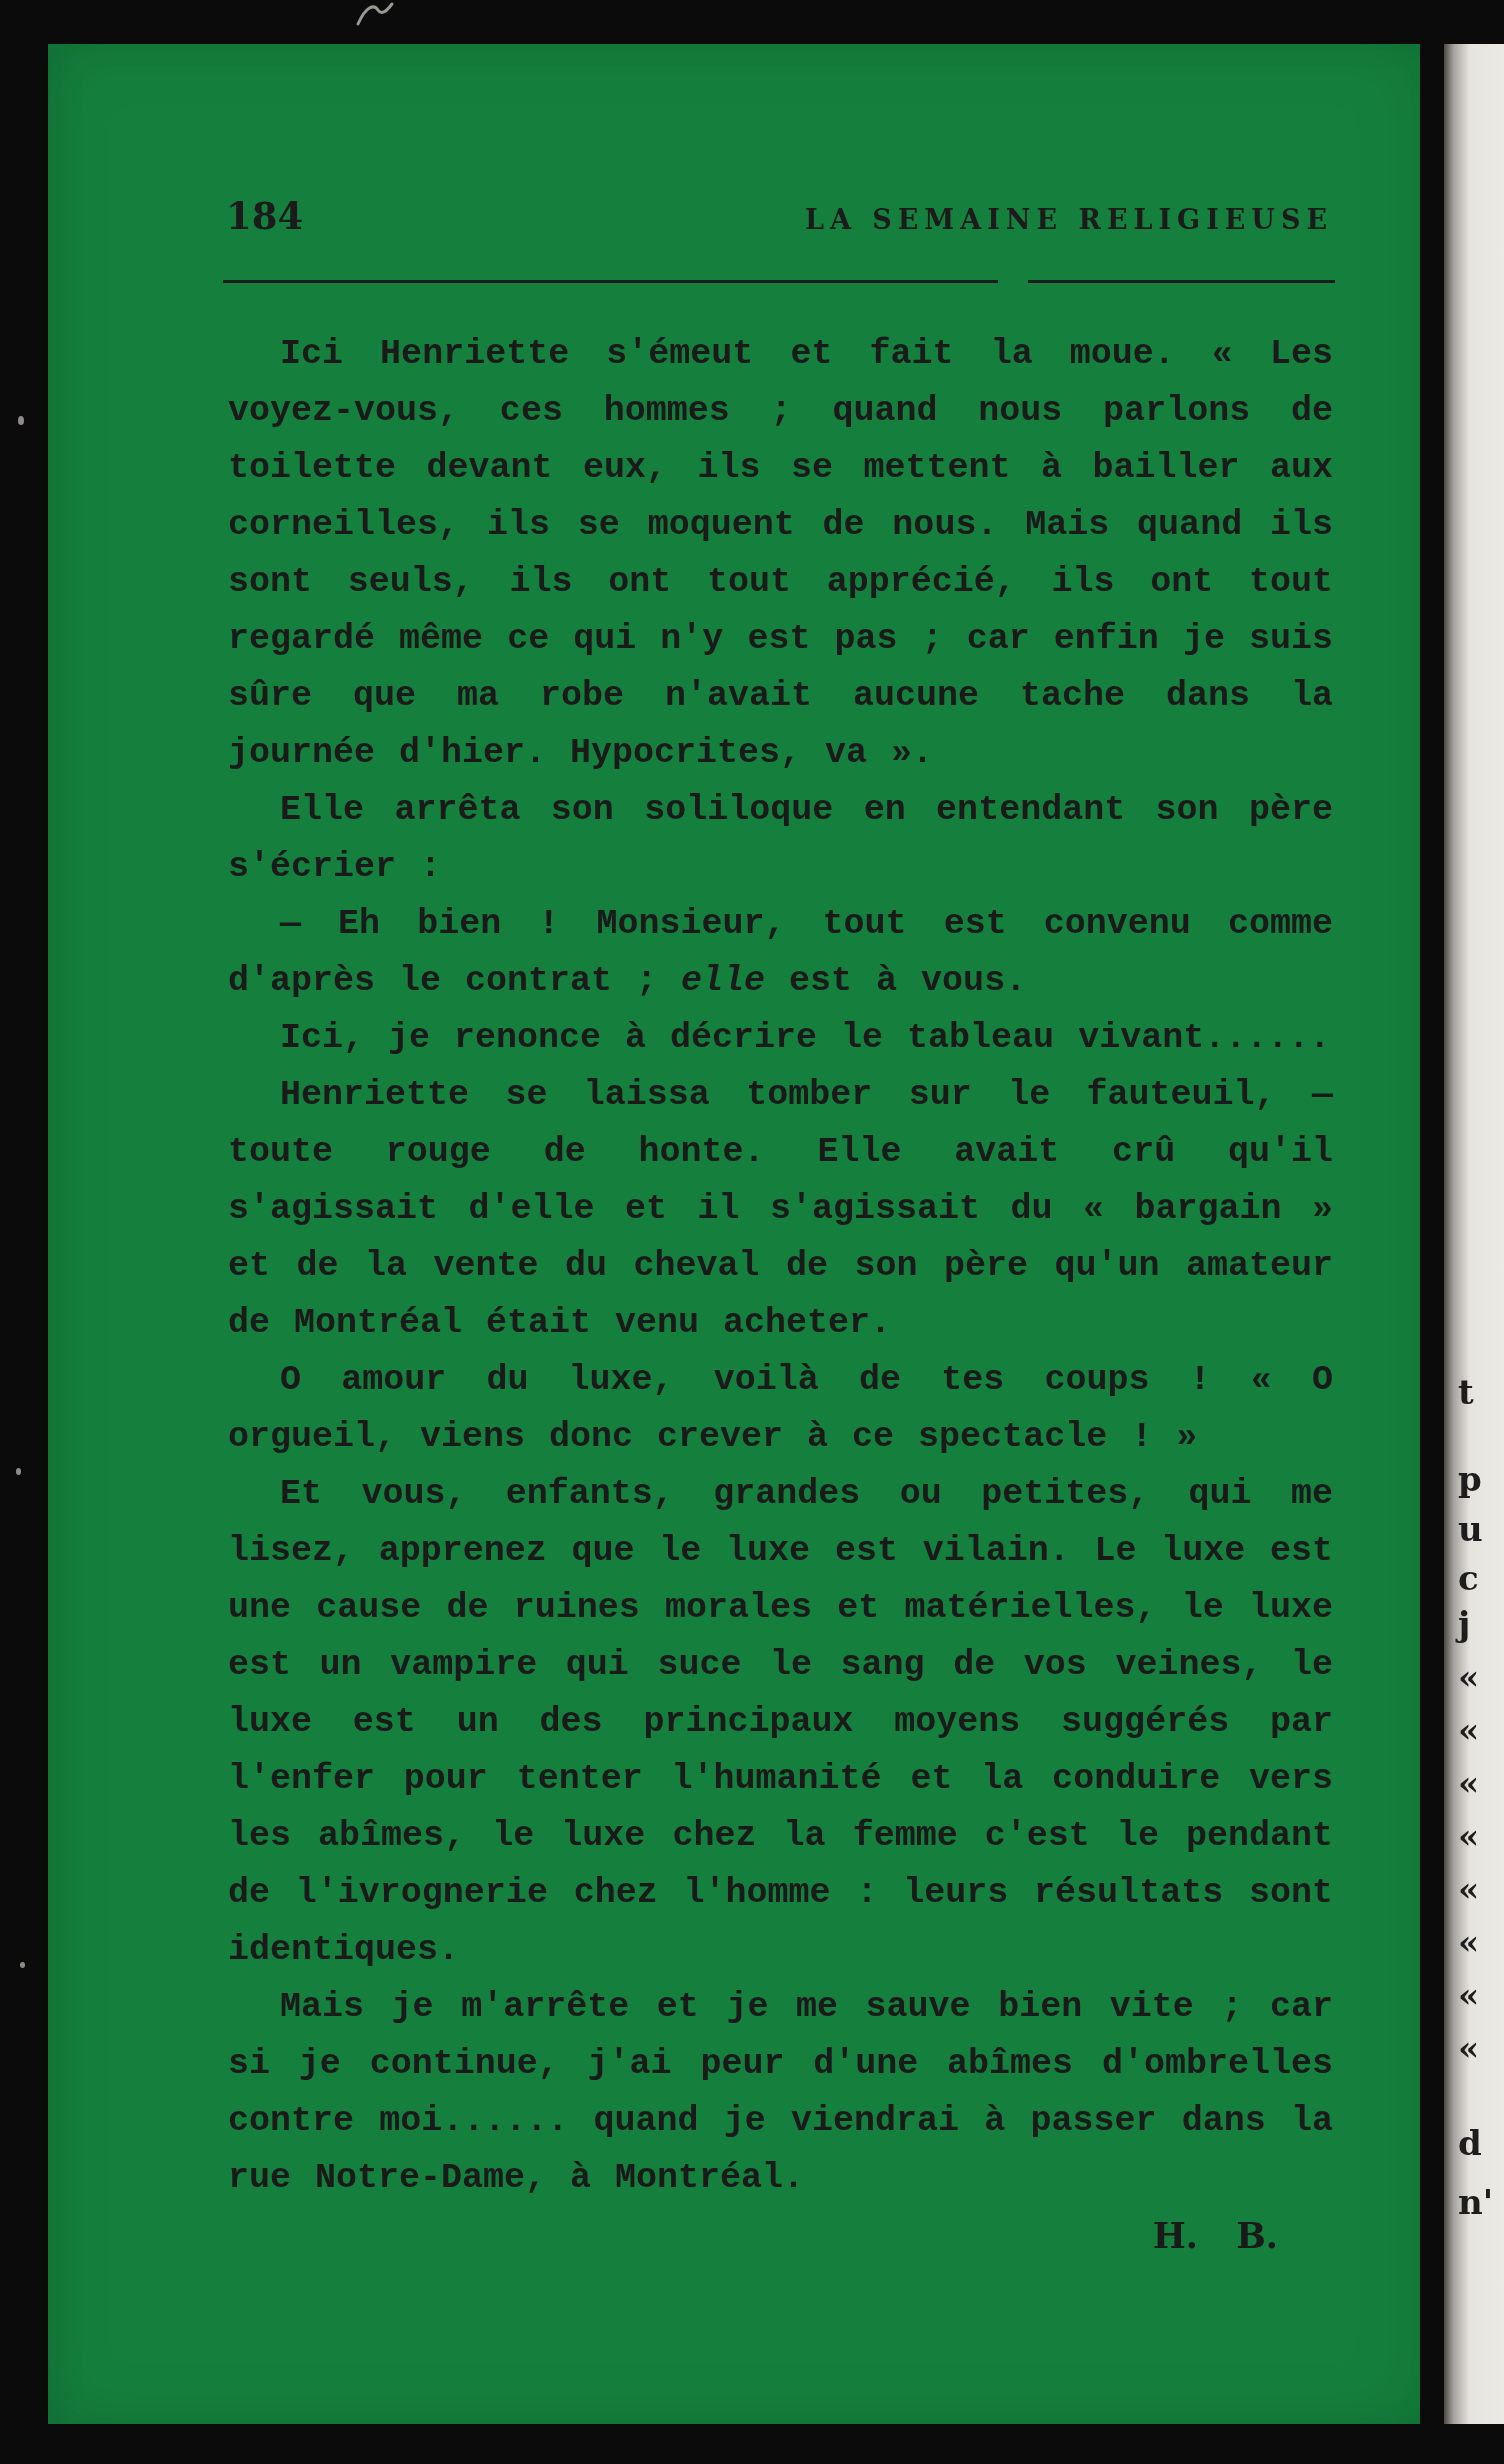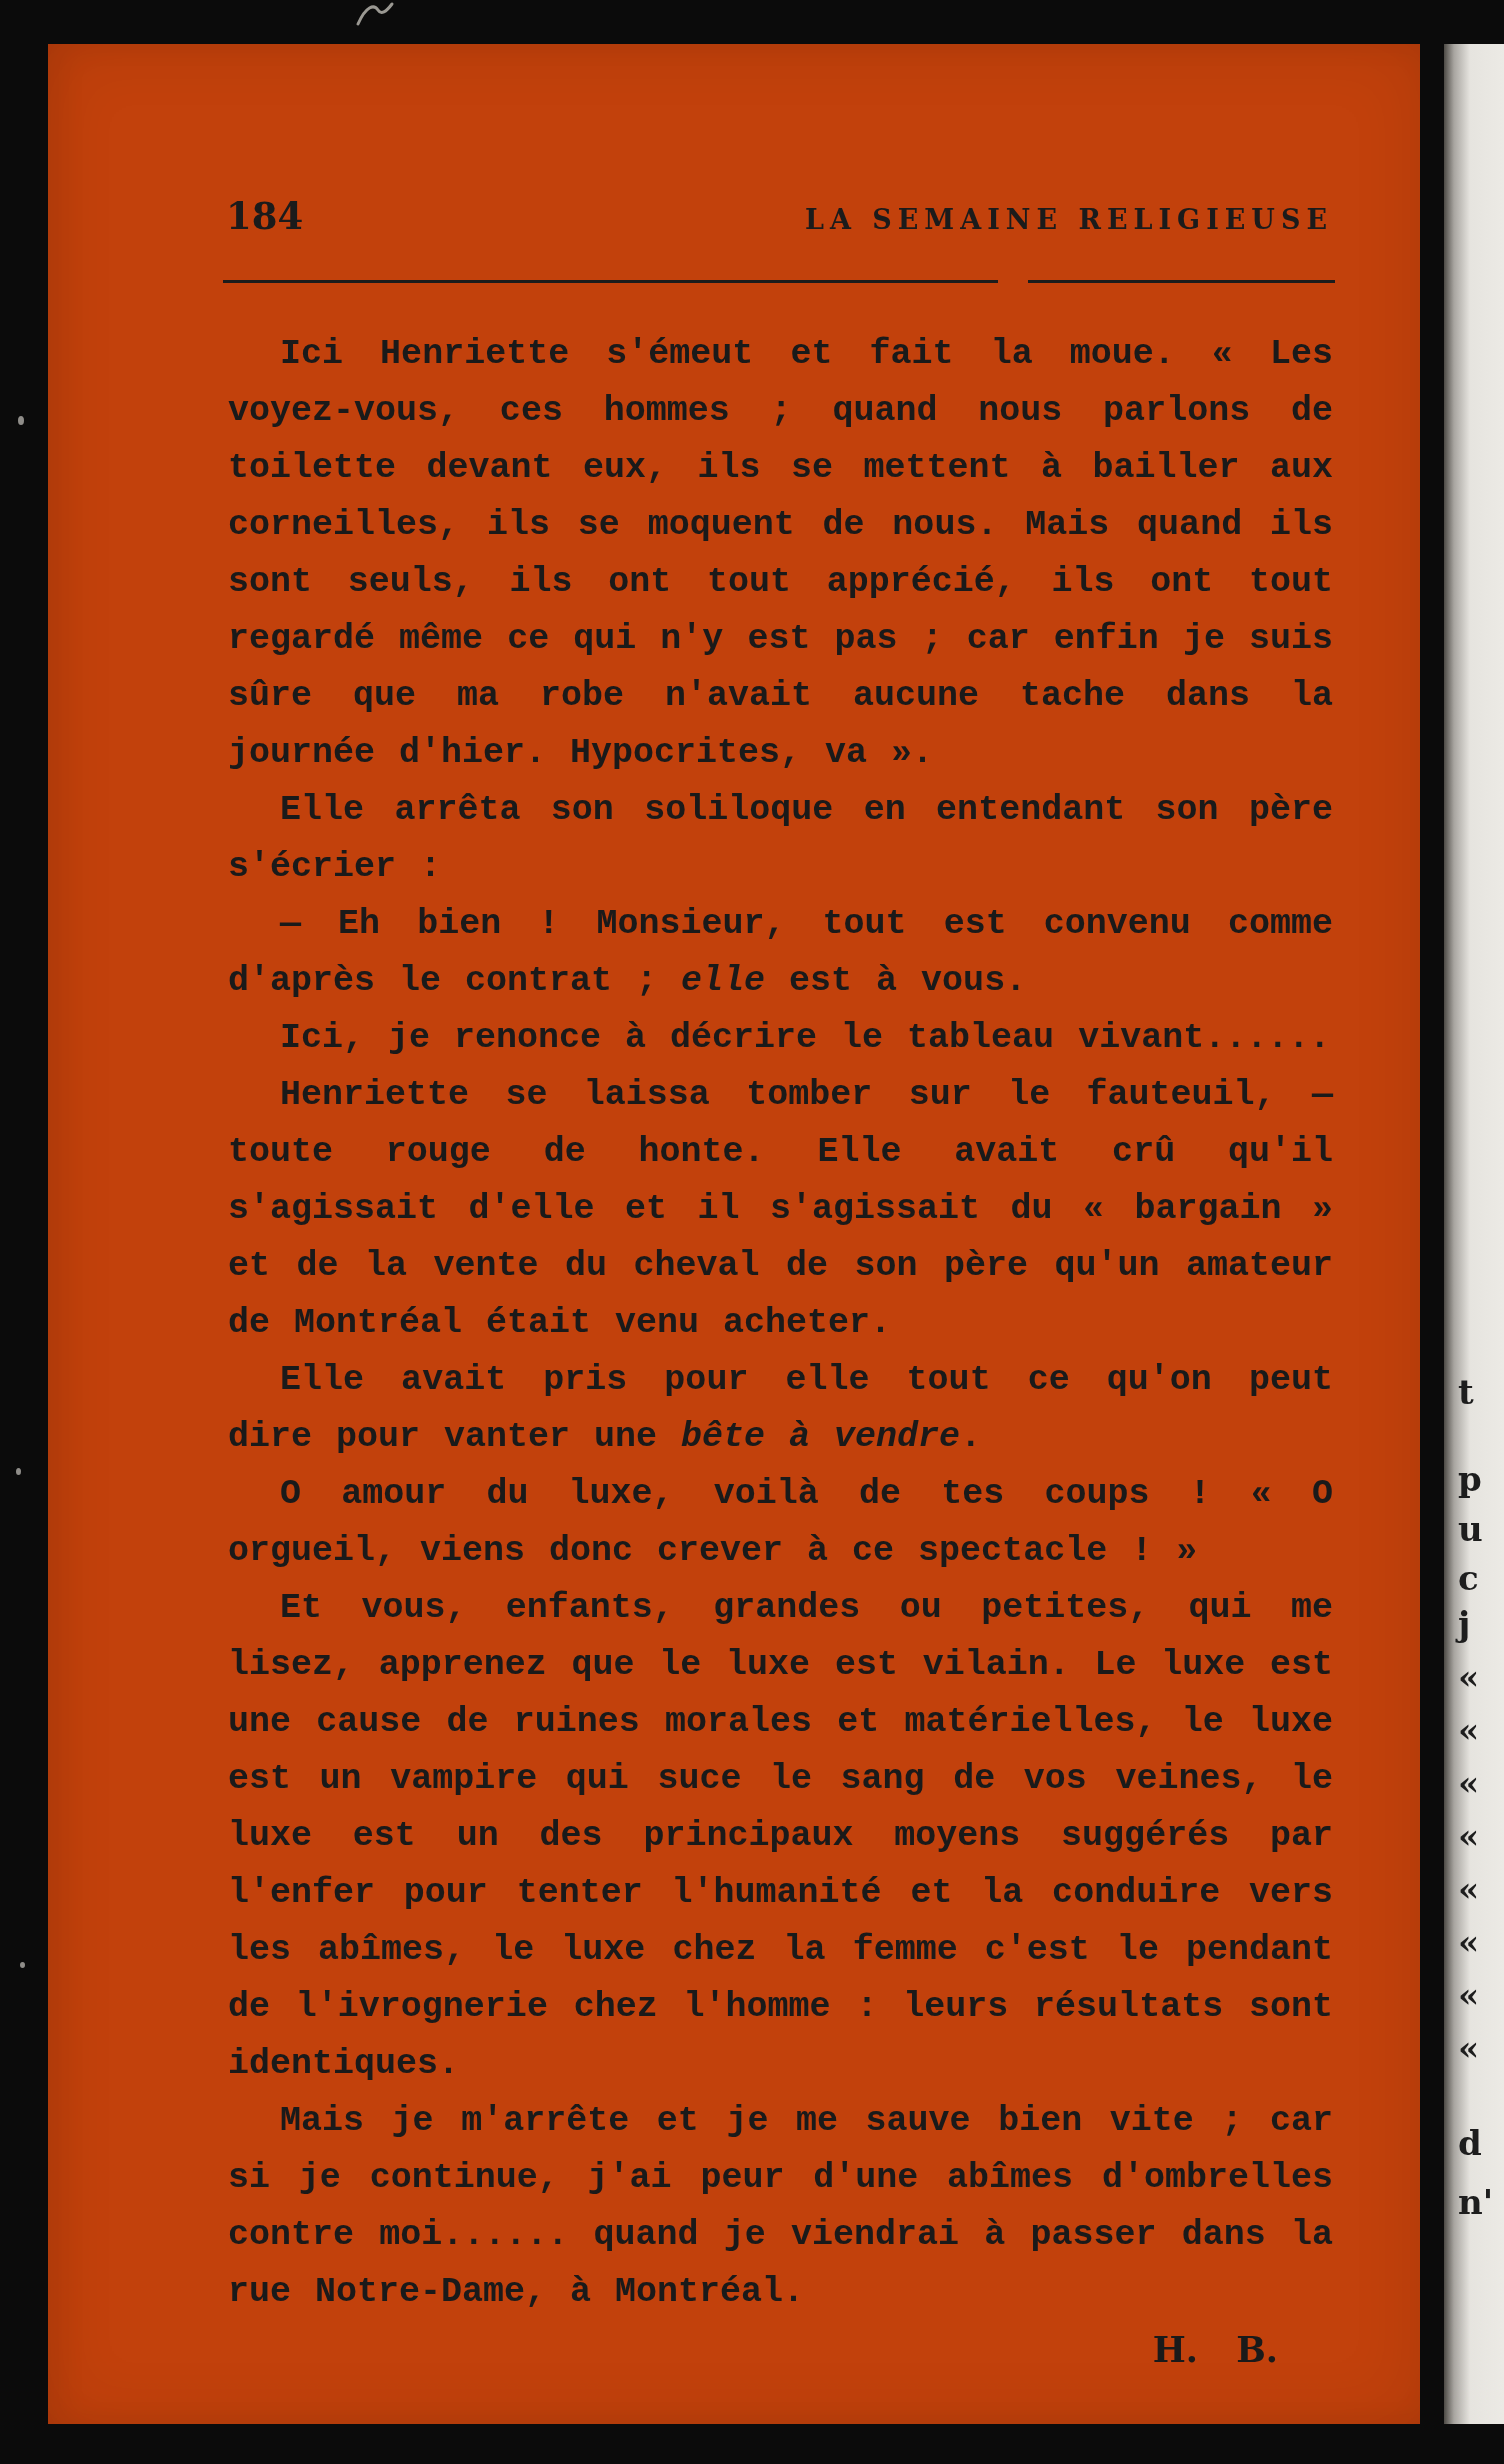--- a/index.html
+++ b/index.html
@@ -15,21 +15,21 @@
     overflow: hidden;
     font-family: "DejaVu Serif", serif;
   }
   
   .page {
     position: absolute;
     left: 48px;
     top: 44px;
     width: 1372px;
     height: 2380px;
-    background: #c2410c;
+    background: #15803d;
     box-shadow: inset 0 0 70px rgba(0,0,0,0.10), inset 12px 0 30px rgba(0,0,0,0.06);
   }
   .page-number {
     position: absolute;
     left: 178px;
     top: 150px;
     font-size: 37px;
     font-weight: 700;
     color: #1b1b1b;
   }
@@ -145,21 +145,20 @@
       <span class="rule-b"></span>
     </div>
 
     <div class="body">
       <div>
           <p class="para"><span>Ici Henriette s'émeut et fait la moue. « Les voyez-vous, ces hommes ; quand nous parlons de toilette devant eux, ils se mettent à bailler aux corneilles, ils se moquent de nous. Mais quand ils sont seuls, ils ont tout apprécié, ils ont tout regardé même ce qui n'y est pas ; car enfin je suis sûre que ma robe n'avait aucune tache dans la journée d'hier. Hypocrites, va ».</span></p>
           <p class="para"><span>Elle arrêta son soliloque en entendant son père s'écrier :</span></p>
           <p class="para"><span>— Eh bien ! Monsieur, tout est convenu comme d'après le contrat ; </span><span class="it">elle</span><span> est à vous.</span></p>
           <p class="para"><span>Ici, je renonce à décrire le tableau vivant......</span></p>
           <p class="para"><span>Henriette se laissa tomber sur le fauteuil, — toute rouge de honte. Elle avait crû qu'il s'agissait d'elle et il s'agissait du « bargain » et de la vente du cheval de son père qu'un amateur de Montréal était venu acheter.</span></p>
-          <p class="para"><span>Elle avait pris pour elle tout ce qu'on peut dire pour vanter une </span><span class="it">bête à vendre</span><span>.</span></p>
           <p class="para"><span>O amour du luxe, voilà de tes coups ! « O orgueil, viens donc crever à ce spectacle ! »</span></p>
           <p class="para"><span>Et vous, enfants, grandes ou petites, qui me lisez, apprenez que le luxe est vilain. Le luxe est une cause de ruines morales et matérielles, le luxe est un vampire qui suce le sang de vos veines, le luxe est un des principaux moyens suggérés par l'enfer pour tenter l'humanité et la conduire vers les abîmes, le luxe chez la femme c'est le pendant de l'ivrognerie chez l'homme : leurs résultats sont identiques.</span></p>
           <p class="para"><span>Mais je m'arrête et je me sauve bien vite ; car si je continue, j'ai peur d'une abîmes d'ombrelles contre moi...... quand je viendrai à passer dans la rue Notre-Dame, à Montréal.</span></p>
         </div>
 
       <div class="sig">H. B.</div>
 
     </div>
 
   </div>

